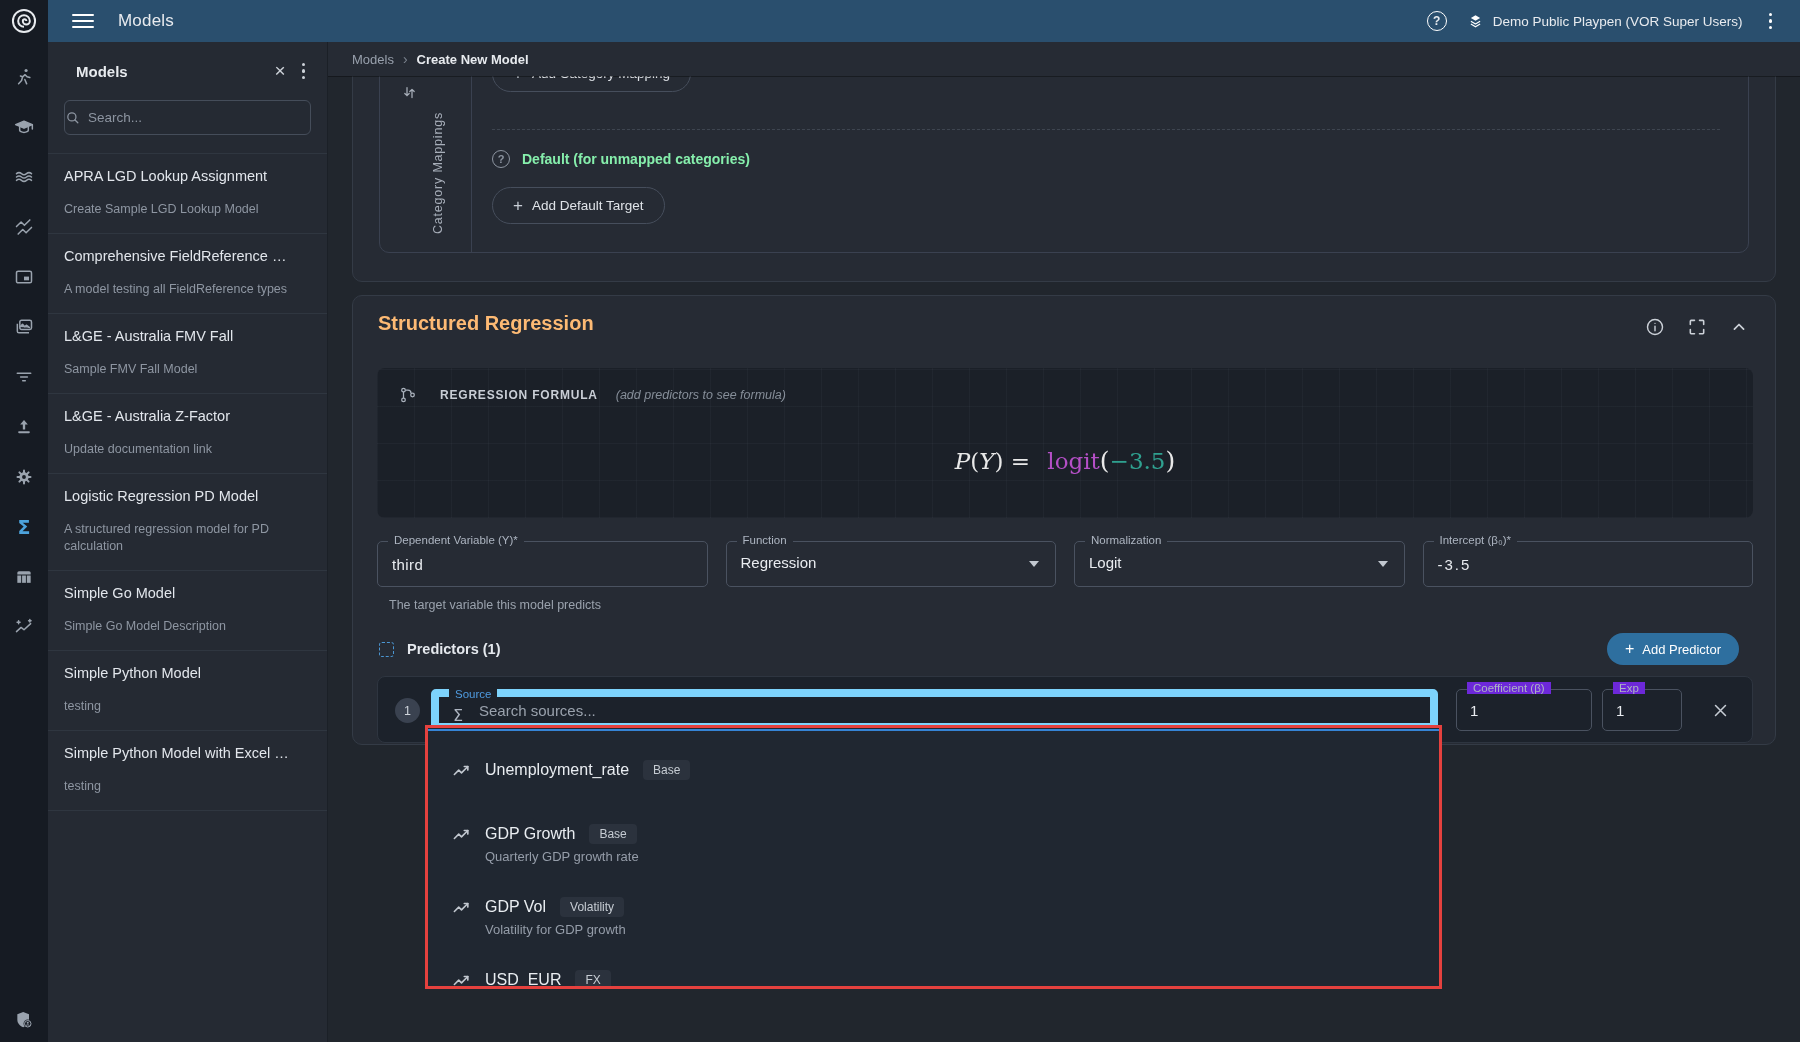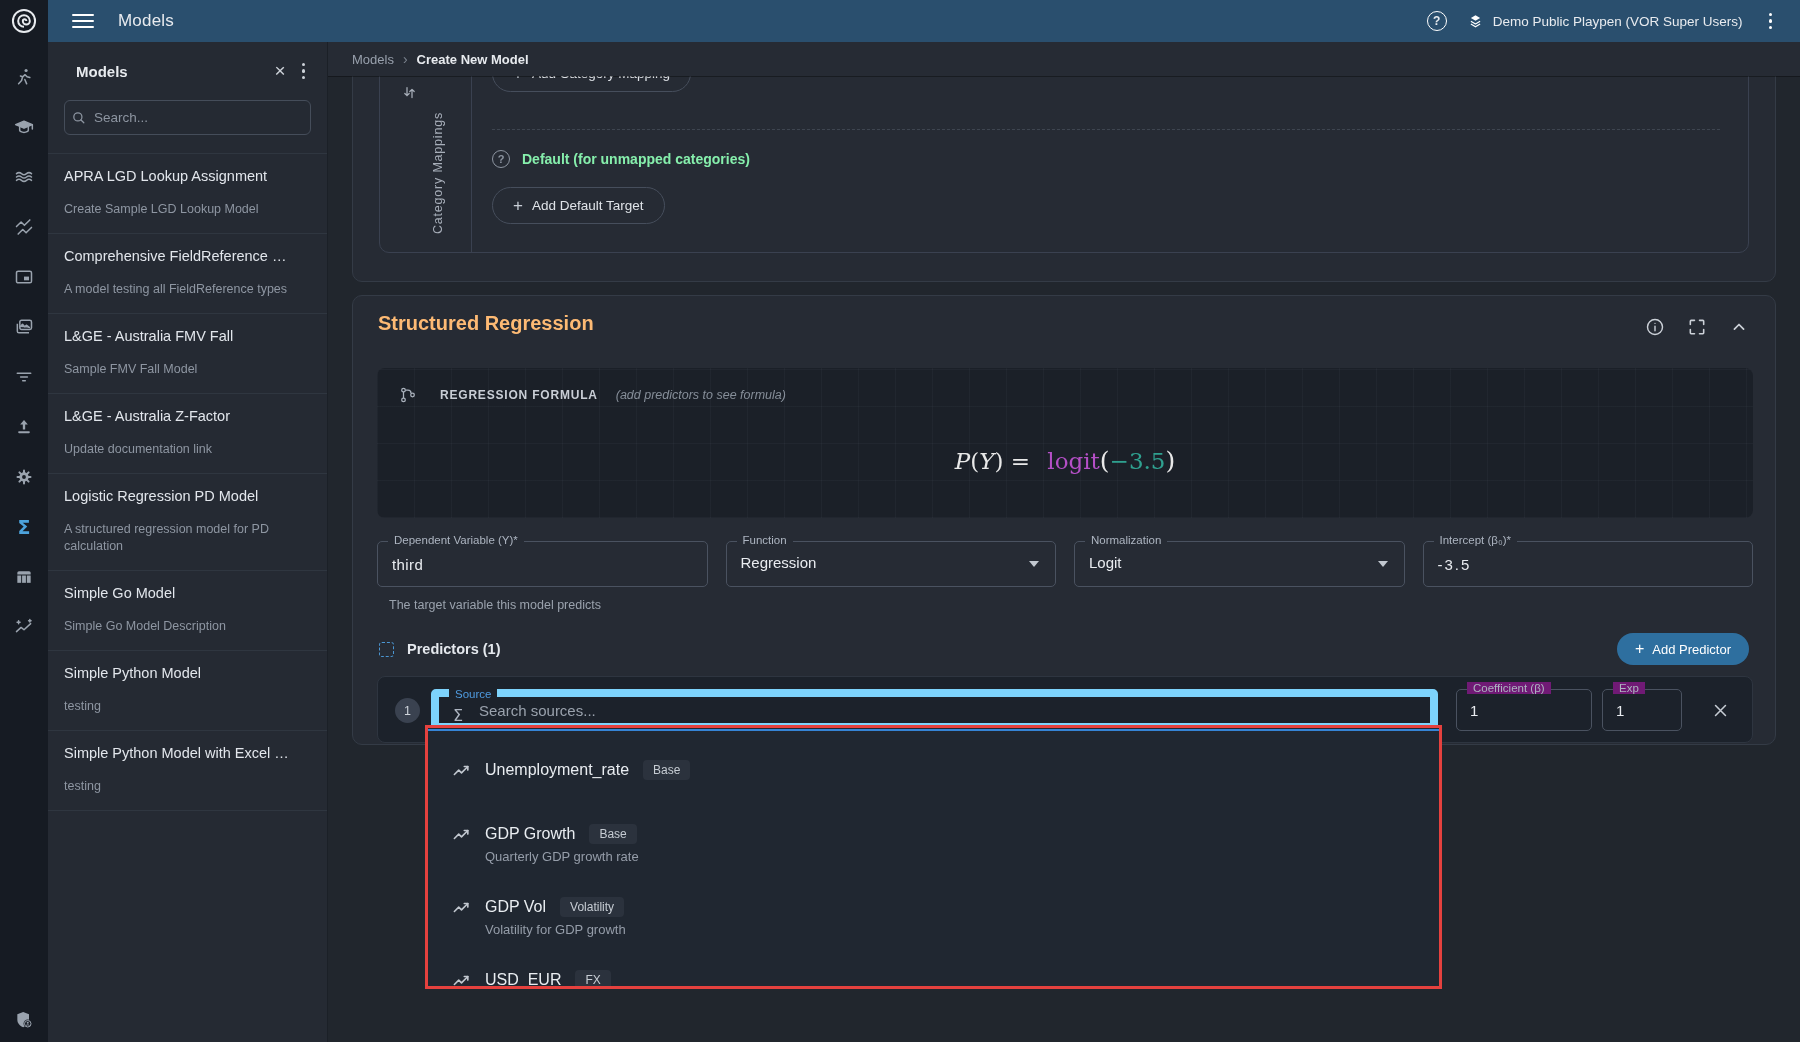--- a/index.html
+++ b/index.html
@@ -32,21 +32,21 @@
 
   
   .sidebar { position:absolute; left:48px; top:42px; width:280px; height:1000px; background:#252a33;
     border-right:1px solid #1b2027; z-index:20; }
   .sb-head { display:flex; align-items:center; padding:18px 18px 10px 28px; }
   .sb-title { font-size:15px; font-weight:600; flex:1; }
   .sb-x { font-size:19px; color:#cdd2d9; cursor:pointer; padding:0 12px; }
   .sb-dots { display:flex; flex-direction:column; gap:3px; cursor:pointer; padding:2px 4px; }
   .sb-dots i { width:3.5px; height:3.5px; background:#cdd2d9; border-radius:50%; }
   .sb-search { margin:8px 16px 18px 16px; height:35px; border:1px solid #454d5a; border-radius:6px;
-    display:flex; align-items:center; padding:0 6px; gap:8px; }
+    display:flex; align-items:center; padding:0 0; gap:8px; }
   .sb-search svg { width:15px; height:15px; color:#8d95a1; flex:none; }
   .sb-search input { background:transparent; border:none; outline:none; color:#dfe3e9; font-size:13.5px;
     font-family:"Liberation Sans", sans-serif; width:100%; }
   .sb-search input::placeholder { color:#8d95a1; }
   .sb-list { border-top:1px solid #2f3640; }
   .sb-item { padding:13px 16px 15px 16px; border-bottom:1px solid #2f3640; cursor:pointer; }
   .sb-item-title { font-size:14.5px; color:#e2e6ec; line-height:1.25; white-space:nowrap; overflow:hidden; }
   .sb-item-desc { font-size:12.5px; color:#8e96a2; margin-top:16px; line-height:1.35; }
 
   
@@ -108,21 +108,21 @@
   .field-label { position:absolute; top:-8px; left:10px; background:#262b34; padding:0 6px;
     font-size:11.5px; color:#adb5c1; white-space:nowrap; }
   .field input { position:absolute; inset:0; background:transparent; border:none; outline:none; color:#e9ecf0;
     font-size:15px; padding:0 14px; font-family:"Liberation Sans", sans-serif; letter-spacing:.4px; }
   .select-value { position:absolute; left:14px; top:12px; font-size:15px; color:#e9ecf0; }
   .select-arrow { position:absolute; right:16px; top:19px; width:0; height:0;
     border-left:5.5px solid transparent; border-right:5.5px solid transparent; border-top:6.5px solid #c2c8d0; }
   .field-helper { position:absolute; left:36px; top:302px; font-size:12.5px; color:#9aa2ad; }
 
   
-  .pred-bar { position:absolute; left:26px; top:336px; right:26px; height:34px; display:flex; align-items:center; }
+  .pred-bar { position:absolute; left:26px; top:336px; right:36px; height:34px; display:flex; align-items:center; }
   .pred-dash-ic { width:15px; height:15px; border:1.6px dashed #4b96d2; border-radius:3px; margin-right:13px; }
   .pred-label { font-size:14.5px; font-weight:700; color:#e4e8ed; }
   .add-pred-btn { margin-left:auto; height:32px; background:#2e6f9f; border:none; border-radius:16px; color:#fff;
     font-size:13px; font-family:"Liberation Sans", sans-serif; display:flex; align-items:center; gap:8px;
     padding:0 18px; cursor:pointer; }
   .add-pred-btn .plus { font-size:16px; font-weight:400; }
 
   .pred-row { position:absolute; left:24px; top:380px; width:1376px; height:67px; background:#1c222b;
     border:1px solid #2e3540; border-radius:8px; }
   .num-badge { position:absolute; left:17px; top:21px; width:25px; height:25px; border-radius:50%;
@@ -130,21 +130,21 @@
   .src-field { position:absolute; left:53px; top:12px; width:1007px; height:42px; border:8px solid #7dd3fc;
     border-radius:5px; }
   .src-label { position:absolute; top:-9px; left:10px; background:#1c222b; padding:0 6px; font-size:11.5px;
     color:#4f9be0; }
   .src-sigma { position:absolute; left:14px; top:9px; font-size:16px; color:#aeb6c2;
     font-family:"DejaVu Sans", sans-serif; }
   .src-field input { position:absolute; left:40px; right:10px; top:0; bottom:0; background:transparent;
     border:none; outline:none; color:#e9ecf0; font-size:15px; font-family:"Liberation Sans", sans-serif; }
   .src-field input::placeholder { color:#9aa2ad; }
   .mini-field { position:absolute; top:12px; height:42px; border:1px solid #4a5260; border-radius:5px; }
-  .mini-field .field-label { background:#701a75; }
+  .mini-field .field-label { background:#6d28d9; }
   .mini-field input { position:absolute; inset:0; background:transparent; border:none; outline:none;
     color:#e9ecf0; font-size:15px; padding:0 13px; font-family:"Liberation Sans", sans-serif; }
   .coef-field { left:1078px; width:136px; }
   .exp-field { left:1224px; width:80px; }
   .row-close { position:absolute; left:1334px; top:25px; width:17px; height:17px; cursor:pointer; color:#c6ccd4; }
 
   
   .dropdown { position:absolute; left:97px; top:649px; width:1017px; height:264px;
     border:3px solid #e5413e; background:#202731; z-index:10; }
   .dd-bluebar { position:absolute; left:0; right:0; top:1px; height:2px; background:#3584d6; }

